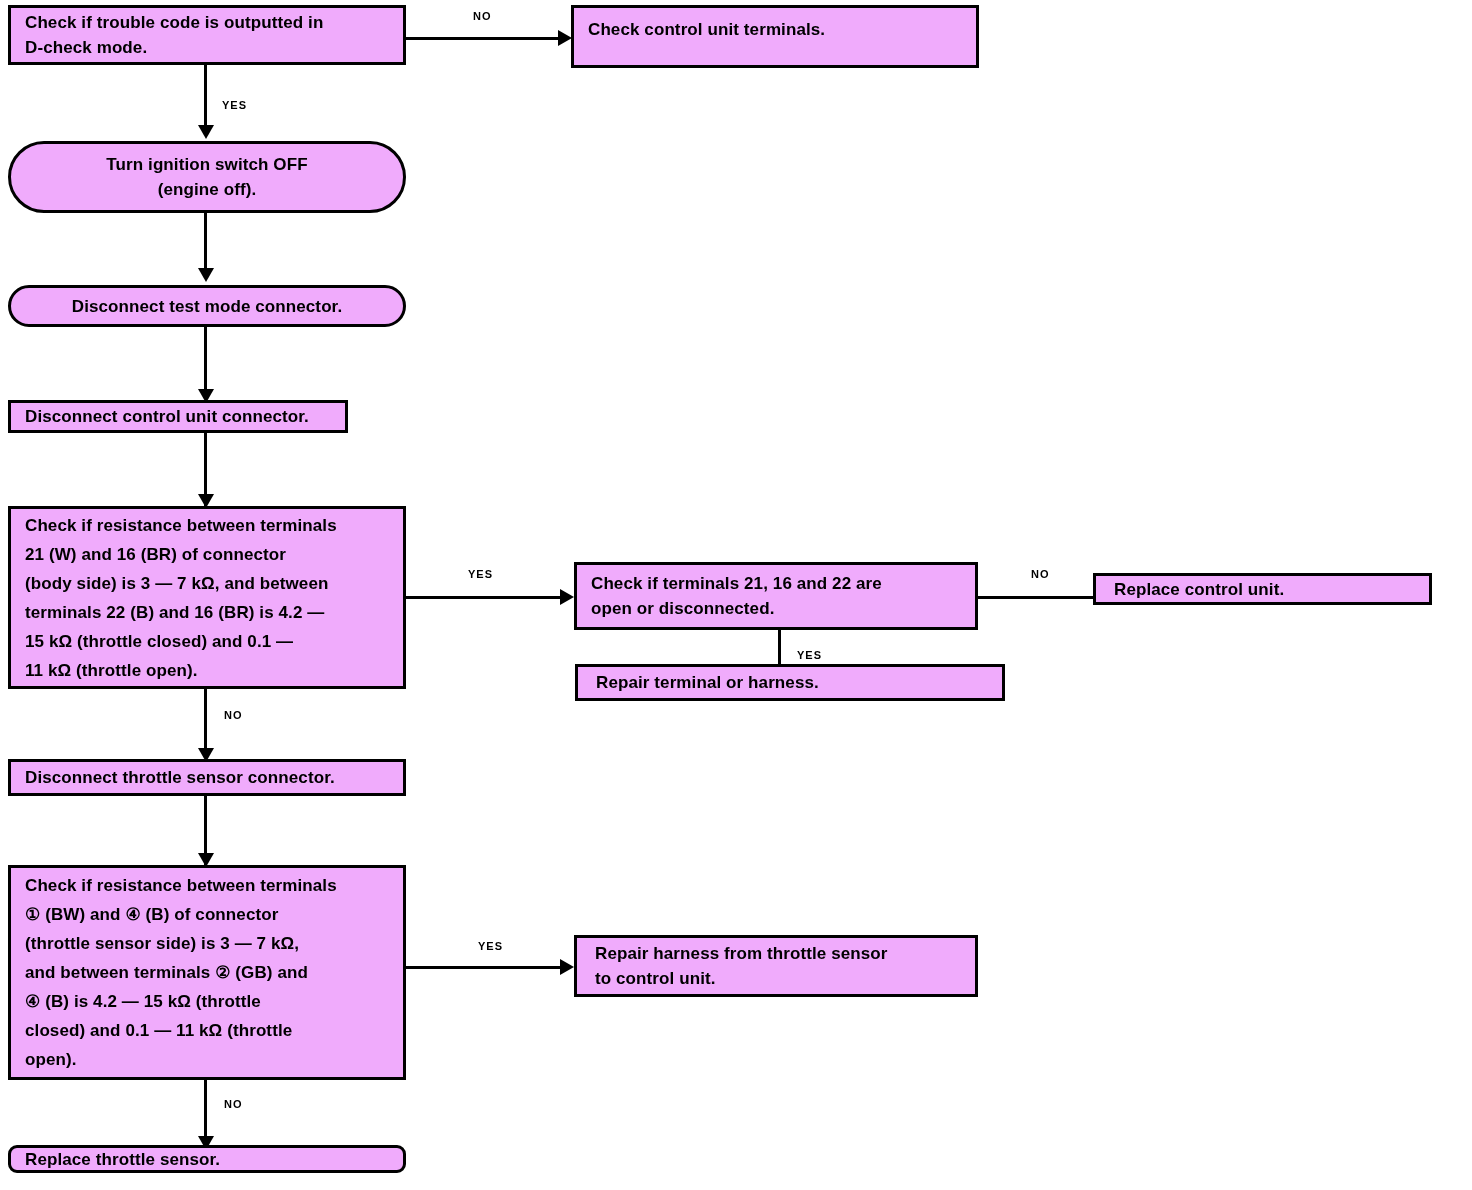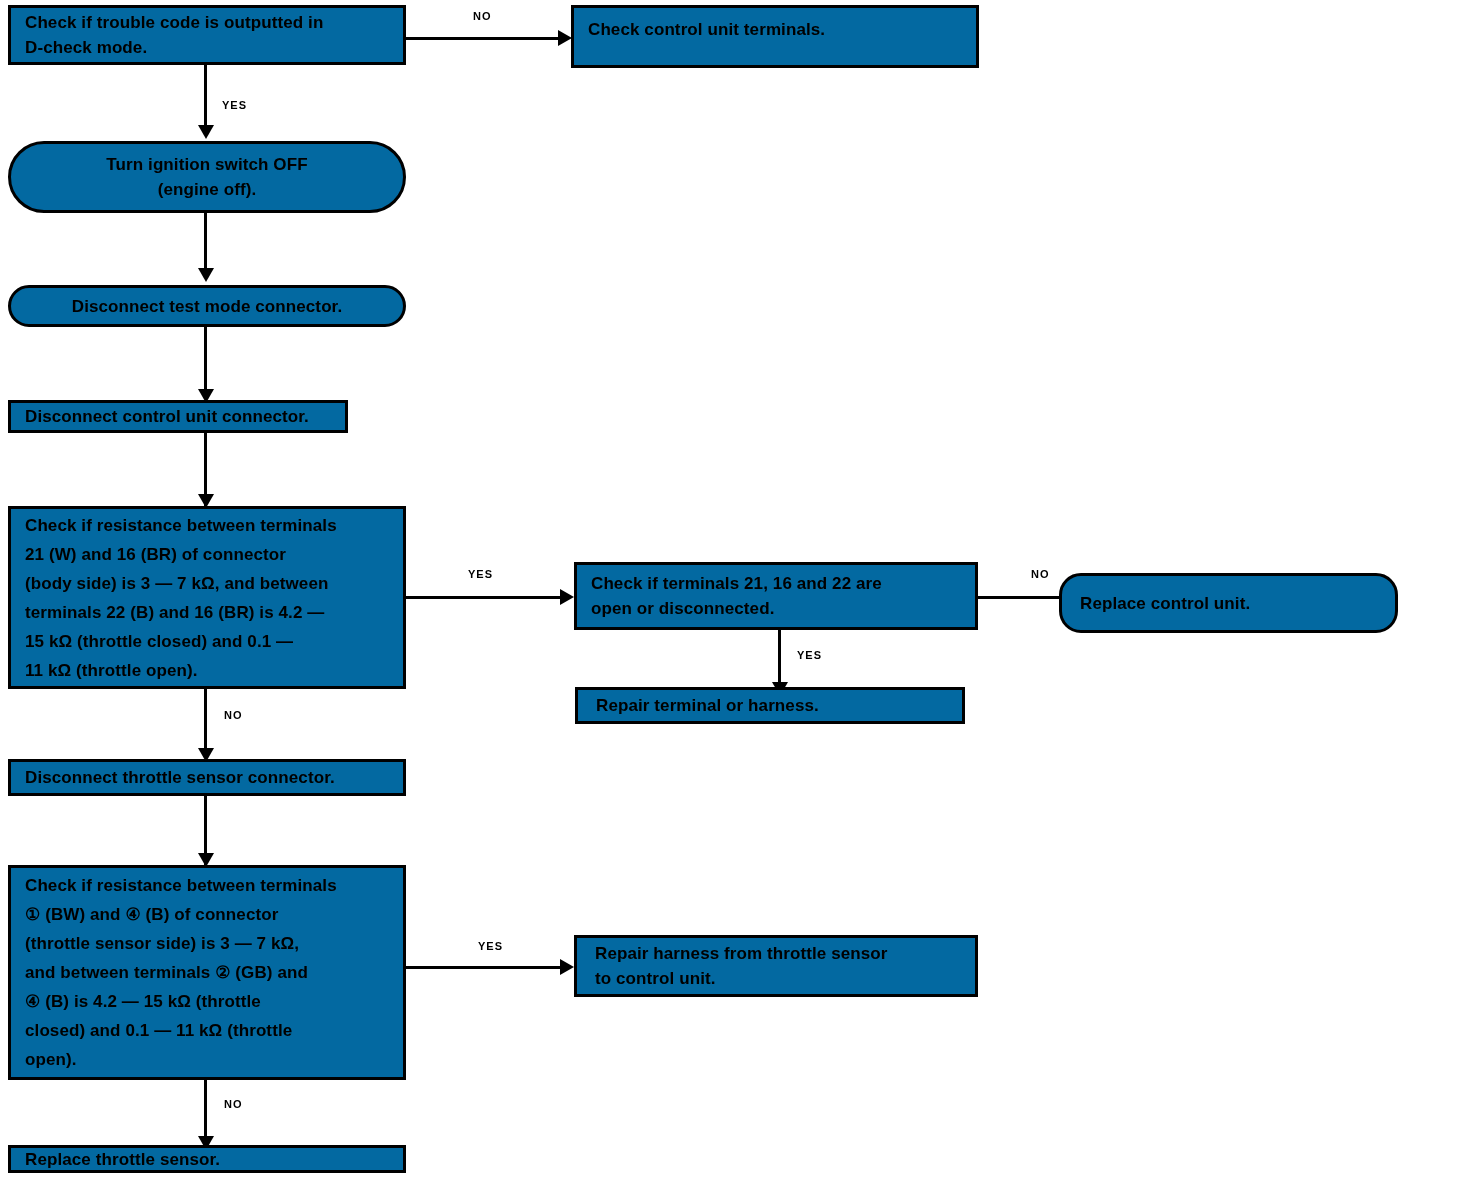--- a/index.html
+++ b/index.html
@@ -15,21 +15,21 @@
     font-family: "Liberation Sans", sans-serif;
     color: #000000;
     overflow: hidden;
   }
 
   
   .node {
     position: absolute;
     box-sizing: border-box;
     border: 3px solid #000;
-    background: #0369a1;
+    background: #f0abfc;
     display: flex;
     flex-direction: column;
     justify-content: center;
   }
   .node.stadium {
     border-radius: 999px;
   }
   .node .txt {
     font-size: 17px;
     line-height: 25px;
@@ -138,29 +138,29 @@
 
   <div class="node" style="left:574px; top:562px; width:404px; height:68px;">
     <div class="txt">Check if terminals 21, 16 and 22 are
 open or disconnected.</div>
   </div>
 
   <div class="hline" style="left:978px; top:596px; width:122px;"></div>
   <div class="arrow-right" style="left:1100px; top:589px;"></div>
   <div class="edge-label" style="left:1031px; top:568px;">NO</div>
 
-  <div class="node" style="left:1059px; top:573px; width:339px; height:60px;border-radius:22px;">
+  <div class="node" style="left:1093px; top:573px; width:339px; height:32px;">
     <div class="txt" style="padding-left:18px;">Replace control unit.</div>
   </div>
 
   <div class="vline" style="left:778px; top:630px; height:58px;"></div>
   <div class="arrow-down" style="left:772px; top:682px;"></div>
   <div class="edge-label" style="left:797px; top:649px;">YES</div>
 
-  <div class="node" style="left:575px; top:687px; width:390px; height:37px;">
+  <div class="node" style="left:575px; top:664px; width:430px; height:37px;">
     <div class="txt" style="padding-left:18px;">Repair terminal or harness.</div>
   </div>
 
   <div class="vline" style="left:204px; top:689px; height:66px;"></div>
   <div class="arrow-down" style="left:198px; top:748px;"></div>
   <div class="edge-label" style="left:224px; top:709px;">NO</div>
 
   <div class="node" style="left:8px; top:759px; width:398px; height:37px;">
     <div class="txt">Disconnect throttle sensor connector.</div>
   </div>
@@ -184,17 +184,17 @@
 
   <div class="node" style="left:574px; top:935px; width:404px; height:62px;">
     <div class="txt" style="padding-left:18px;">Repair harness from throttle sensor
 to control unit.</div>
   </div>
 
   <div class="vline" style="left:204px; top:1080px; height:62px;"></div>
   <div class="arrow-down" style="left:198px; top:1136px;"></div>
   <div class="edge-label" style="left:224px; top:1098px;">NO</div>
 
-  <div class="node" style="left:8px; top:1145px; width:398px; height:28px;">
+  <div class="node" style="left:8px; top:1145px; width:398px; height:28px;border-radius:9px;">
     <div class="txt">Replace throttle sensor.</div>
   </div>
 
 </div>
 
 </body></html>

